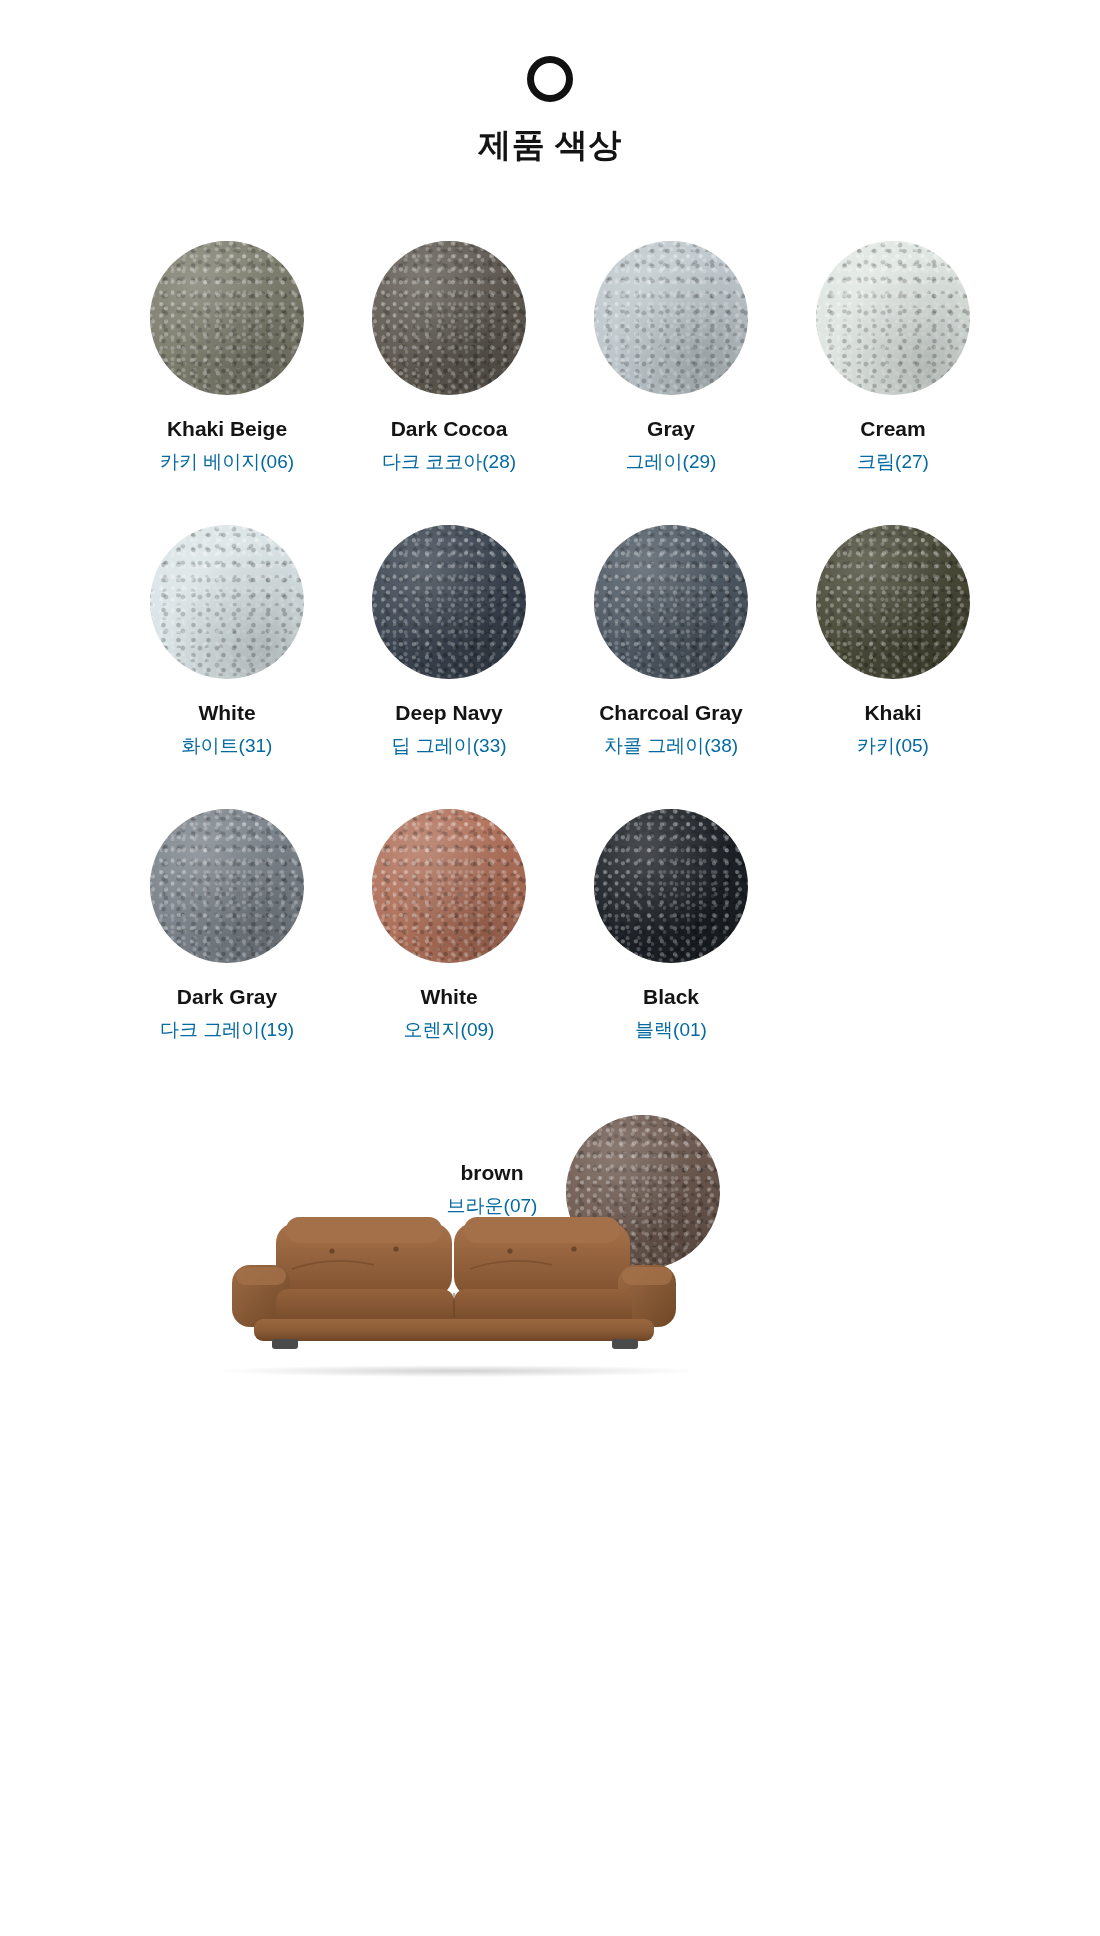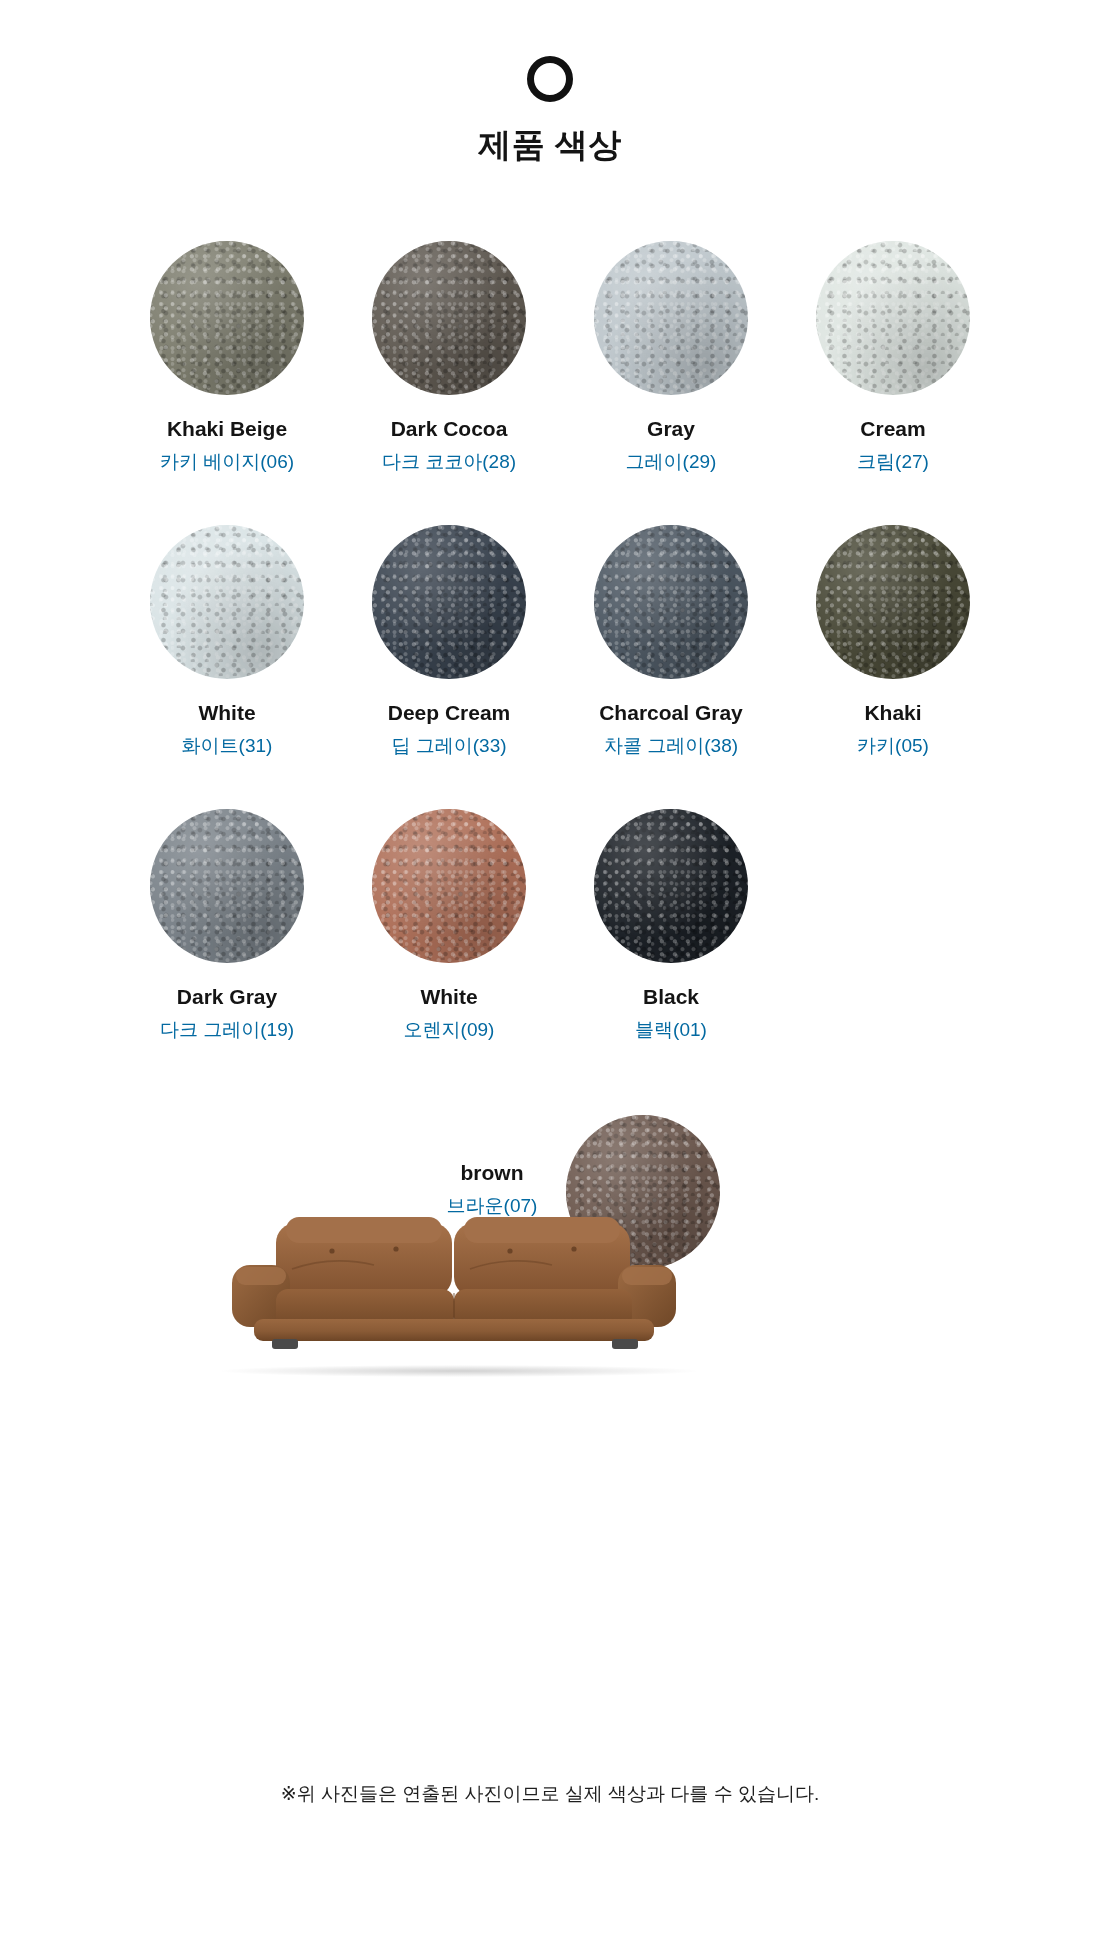--- a/index.html
+++ b/index.html
@@ -215,21 +215,21 @@
         <div class="swatch-disc" style="background-color: rgb(218, 228, 230);"></div>
       </div>
       <div class="swatch-name">White</div>
       <div class="swatch-kr">화이트(31)</div>
     </div>
 
     <div class="swatch-cell">
       <div class="swatch-disc-wrap">
         <div class="swatch-disc" style="background-color: rgb(58, 68, 80);"></div>
       </div>
-      <div class="swatch-name">Deep Cream</div>
+      <div class="swatch-name">Deep Navy</div>
       <div class="swatch-kr">딥 그레이(33)</div>
     </div>
 
     <div class="swatch-cell">
       <div class="swatch-disc-wrap">
         <div class="swatch-disc" style="background-color: rgb(78, 89, 100);"></div>
       </div>
       <div class="swatch-name">Charcoal Gray</div>
       <div class="swatch-kr">차콜 그레이(38)</div>
     </div>
@@ -341,15 +341,14 @@
         <rect x="40" y="112" width="400" height="22" rx="9" fill="url(#gBody)"></rect>
 
         <rect x="58" y="132" width="26" height="10" rx="3" fill="#4a4a4a"></rect>
         <rect x="398" y="132" width="26" height="10" rx="3" fill="#4a4a4a"></rect>
       </svg>
       <div class="sofa-shadow"></div>
     </div>
 
   </div>
 
-  <div class="footer-note">※위 사진들은 연출된 사진이므로 실제 색상과 다를 수 있습니다.</div>
 
 </div>
 
 </body></html>

